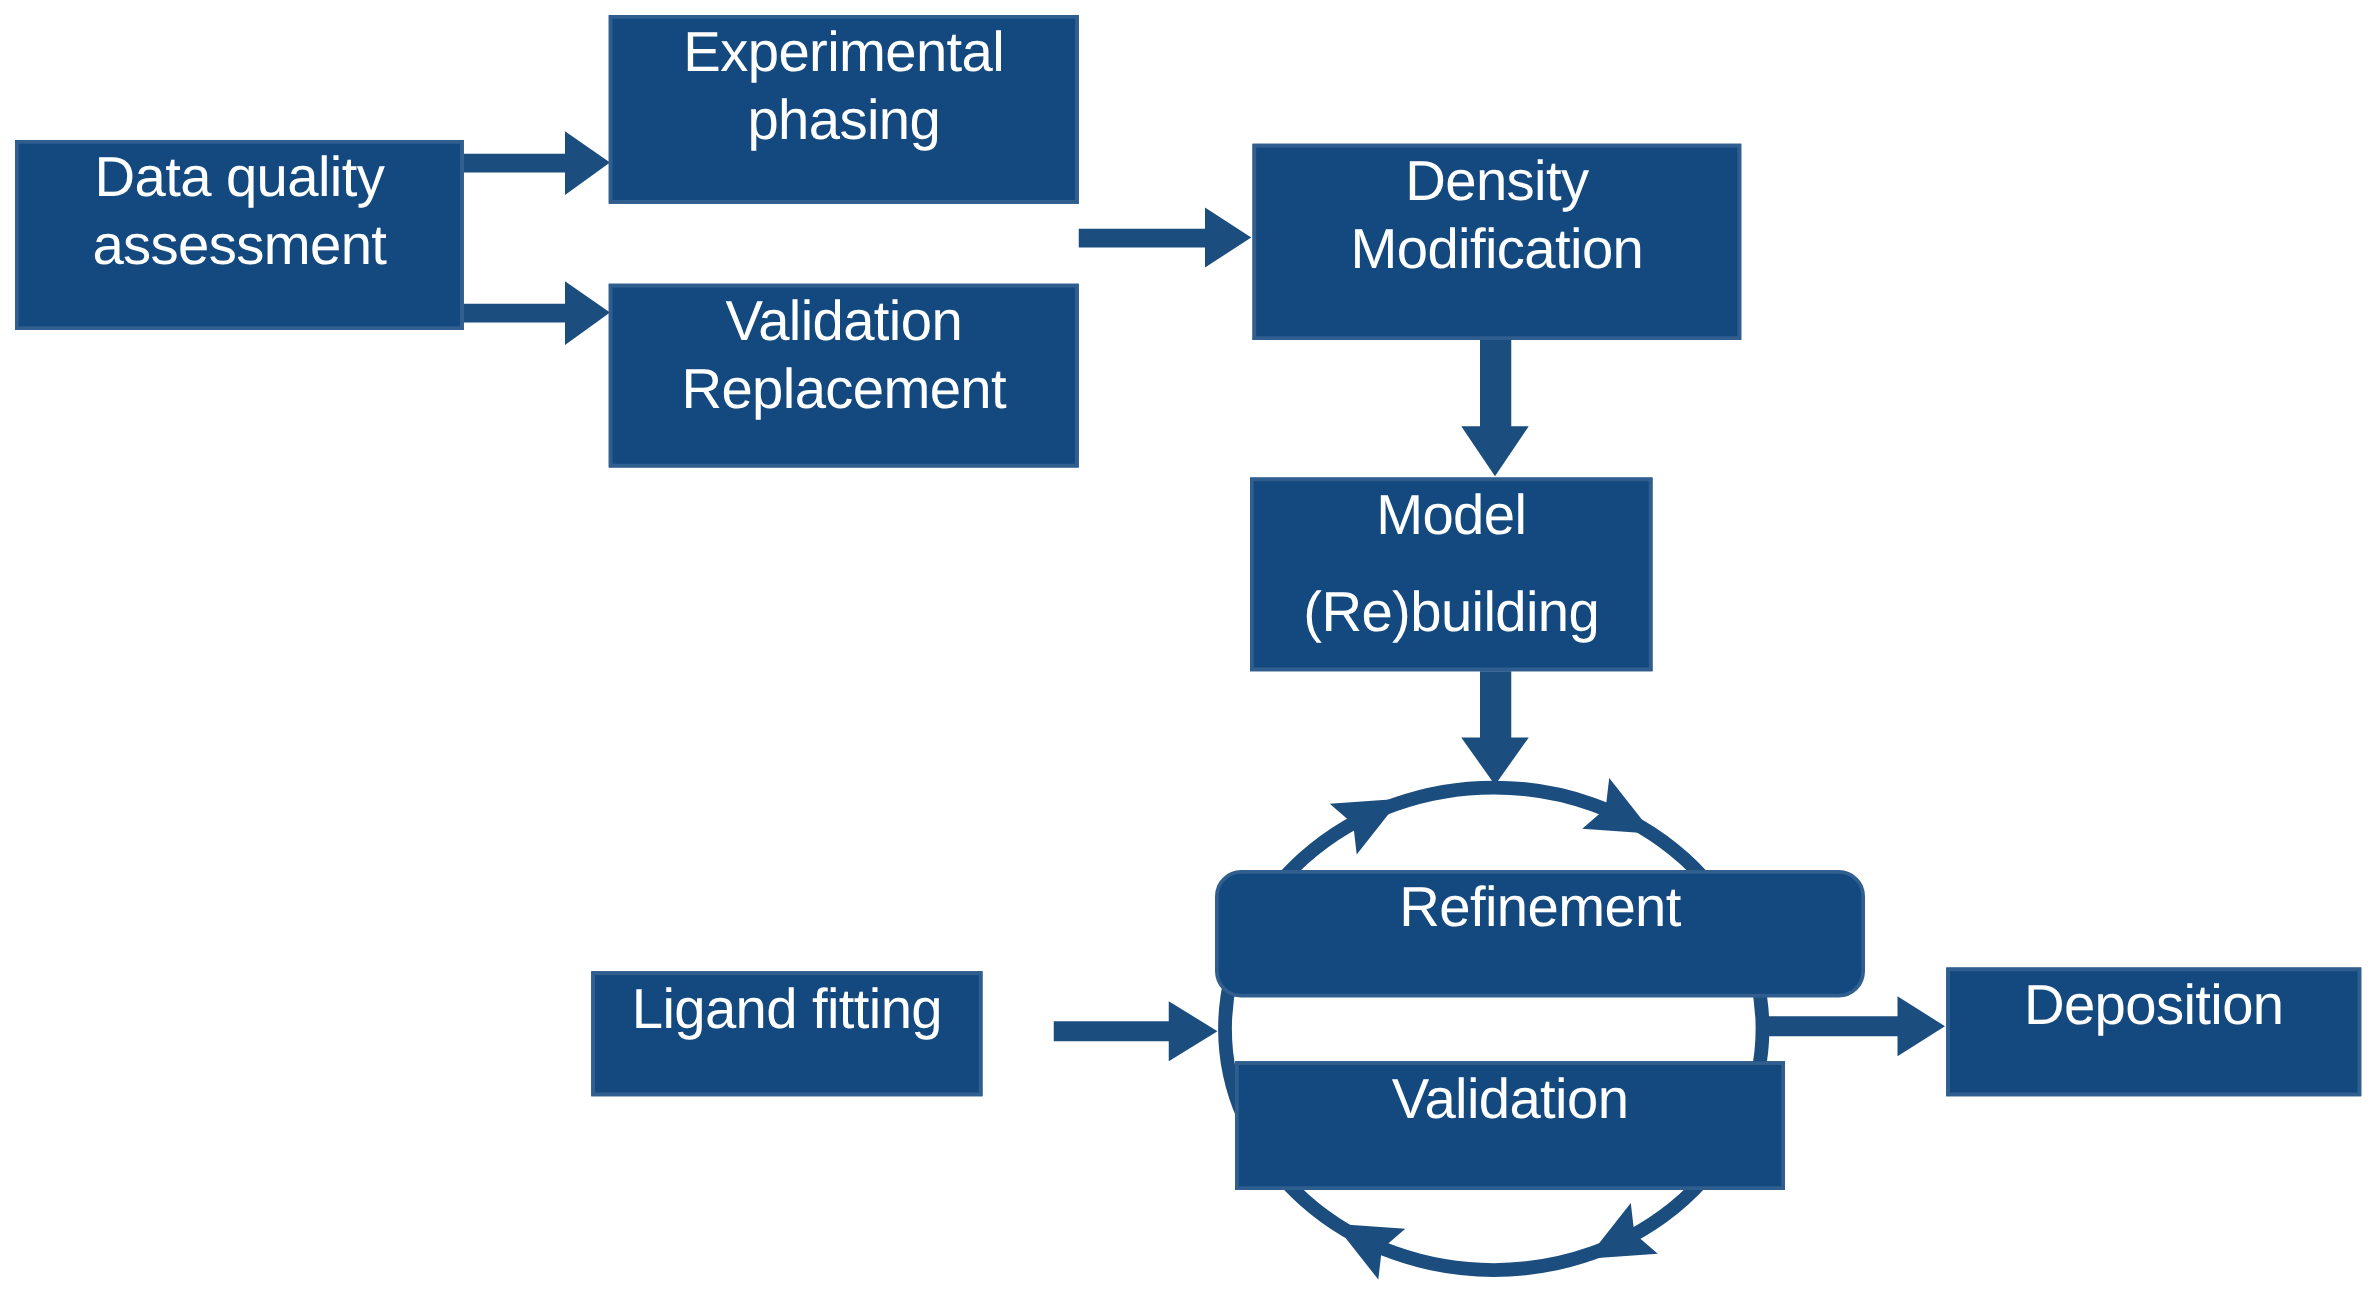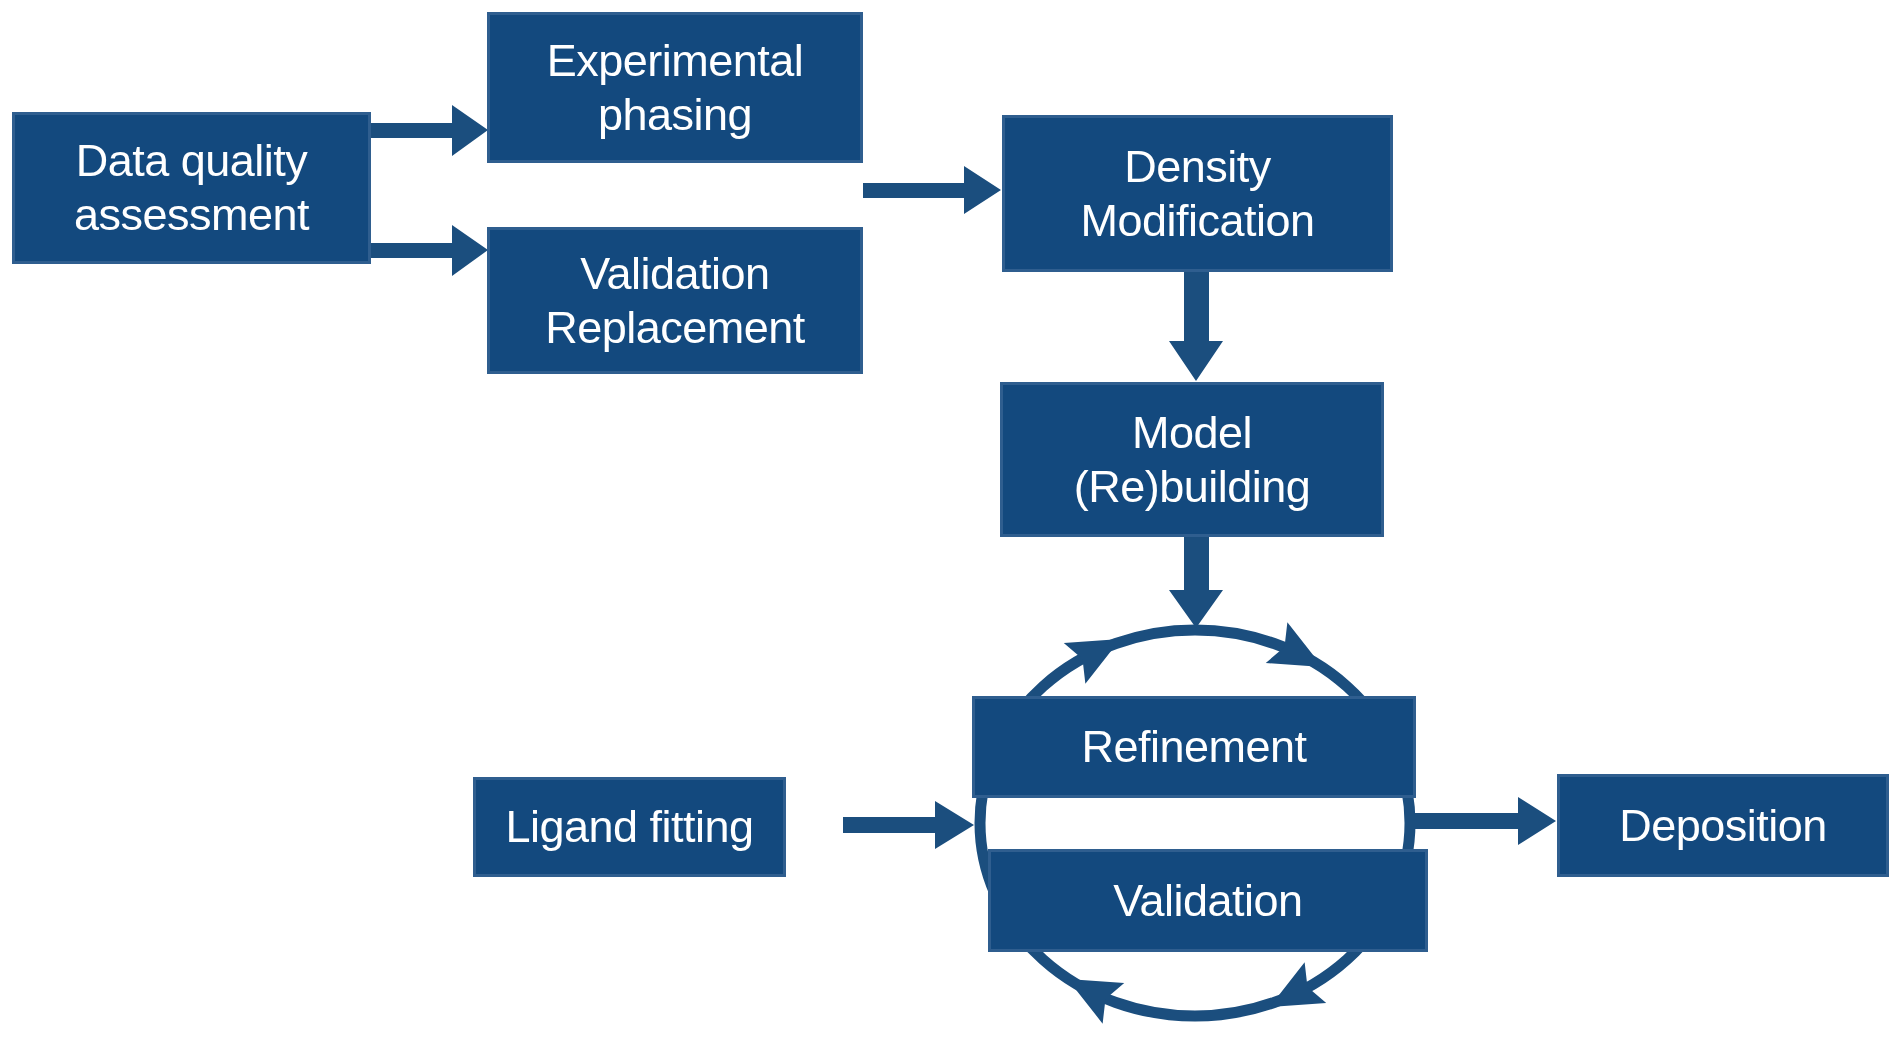--- a/index.html
+++ b/index.html
@@ -28,21 +28,20 @@
   .cycle-ring { fill: none; stroke: var(--arrow); stroke-width: 11; }
   .box {
     position: absolute;
     box-sizing: border-box;
     background: var(--box-fill);
     border: 3px solid var(--box-border);
     color: var(--text);
     display: flex;
     flex-direction: column;
     align-items: center;
-    justify-content: center;
     text-align: center;
     font-size: 45px;
     line-height: 1.2;
     letter-spacing: -0.5px;
   }
   .box .line { display: block; }
 </style>
 </head>
 <body>
 
@@ -79,26 +78,26 @@
   <div class="box" style="left:487px; top:227px; width:376px; height:147px;">
     <span class="line">Validation</span>
     <span class="line">Replacement</span>
   </div>
 
   <div class="box" style="left:1002px; top:115px; width:391px; height:157px;">
     <span class="line">Density</span>
     <span class="line">Modification</span>
   </div>
 
-  <div class="box" style="left:1000px; top:382px; width:384px; height:155px;">
+  <div class="box" style="left:1000px; top:382px; width:322px; height:155px;gap:24px;">
     <span class="line">Model</span>
     <span class="line">(Re)building</span>
   </div>
 
-  <div class="box" style="left:972px; top:696px; width:444px; height:102px;">
+  <div class="box" style="left:972px; top:696px; width:520px; height:102px;border-radius:21px;">
     <span class="line">Refinement</span>
   </div>
 
   <div class="box" style="left:988px; top:849px; width:440px; height:103px;">
     <span class="line">Validation</span>
   </div>
 
   <div class="box" style="left:473px; top:777px; width:313px; height:100px;">
     <span class="line">Ligand fitting</span>
   </div>

